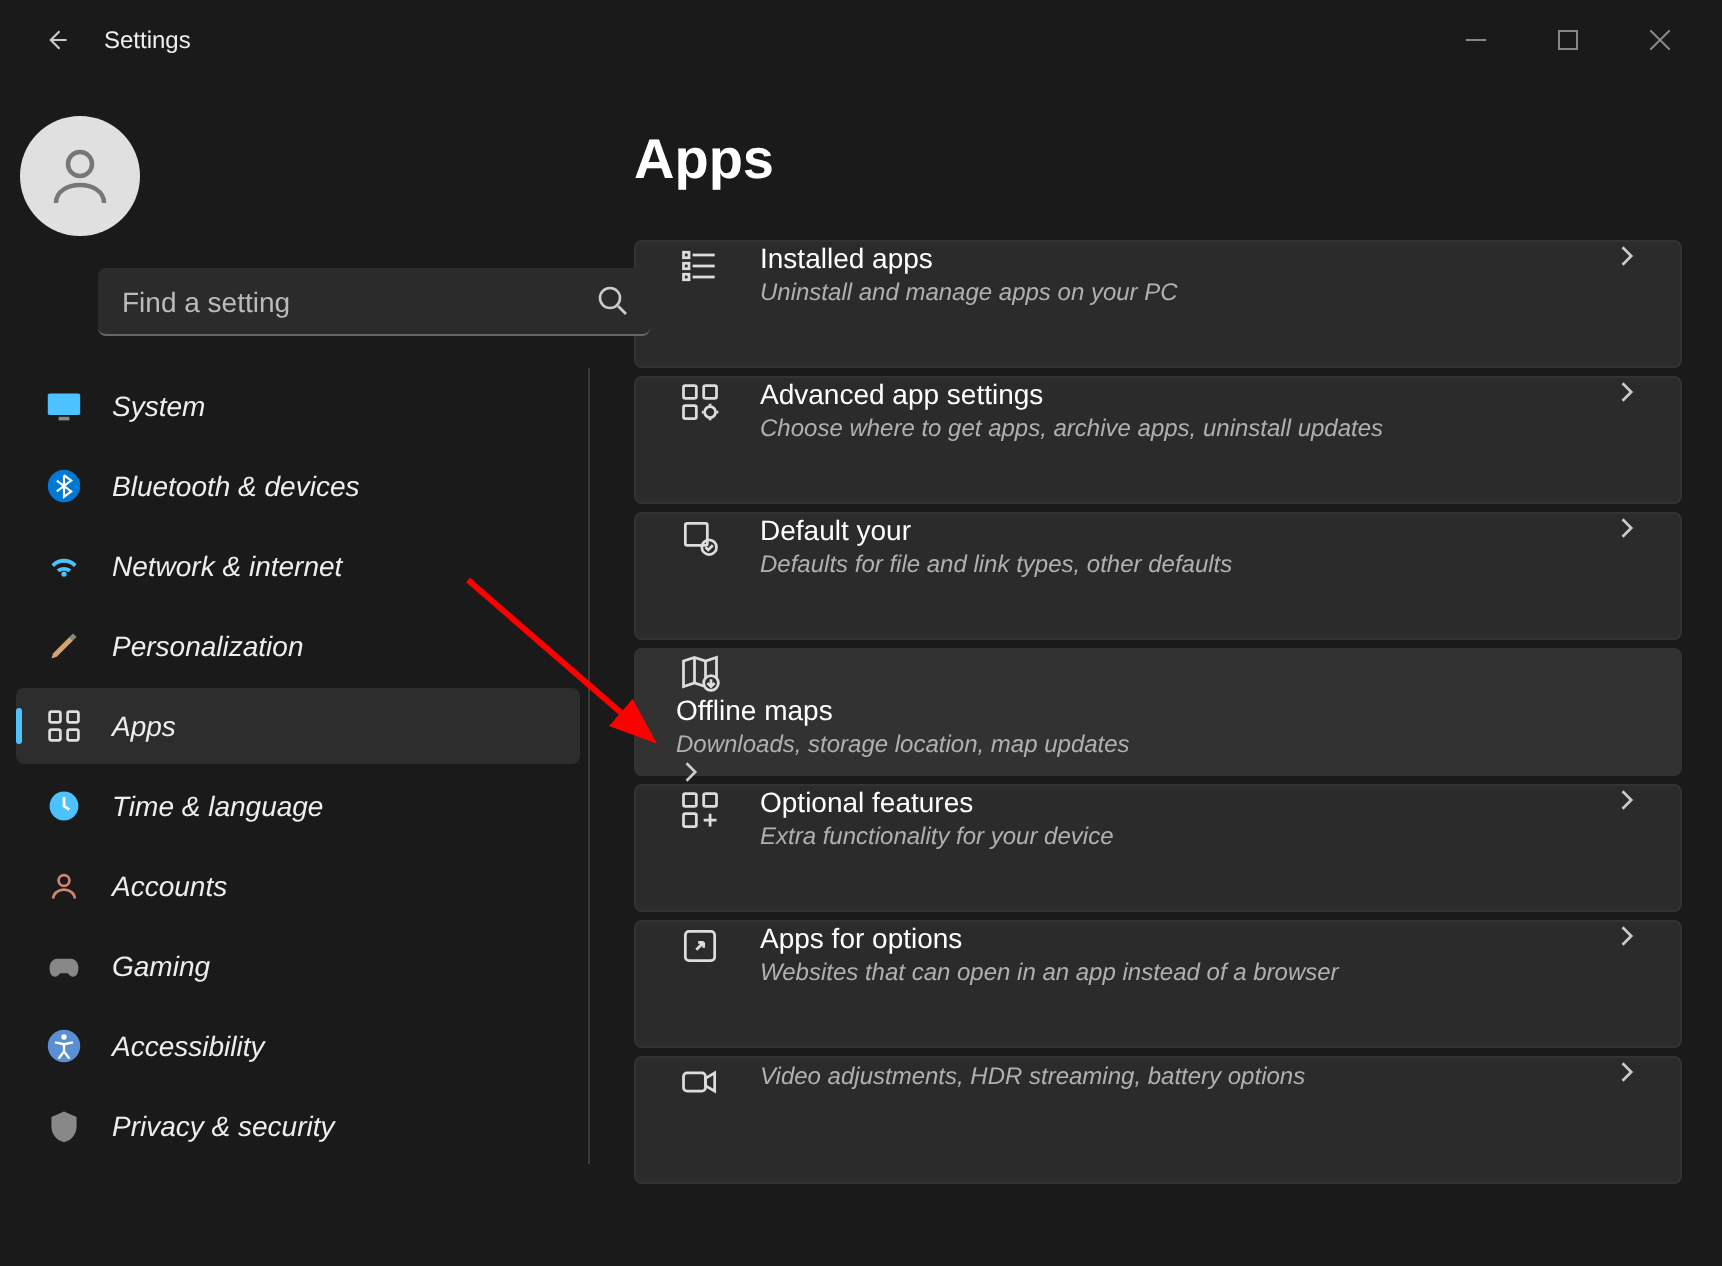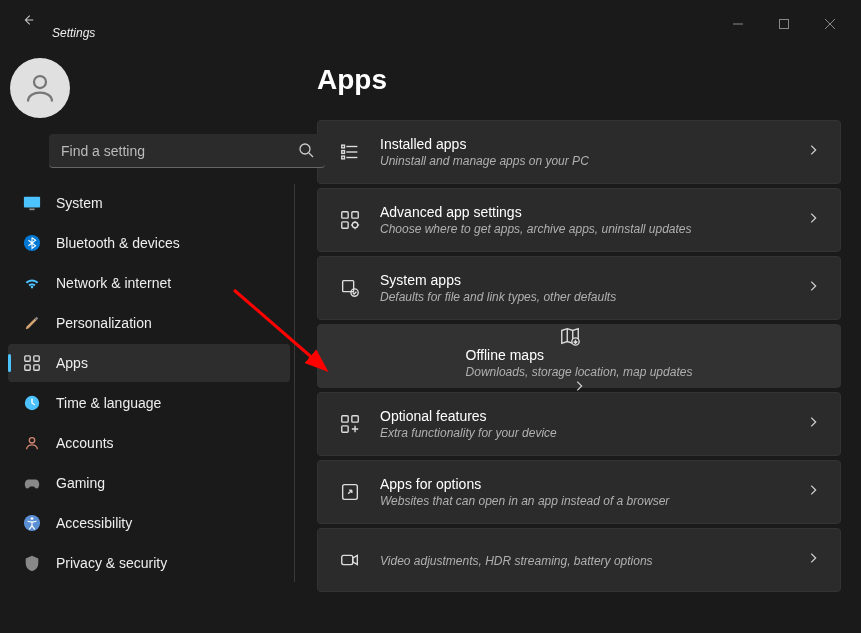--- a/index.html
+++ b/index.html
@@ -8,23 +8,22 @@
       height: 633px;
       background: #1a1a1a;
       font-family: "Segoe UI", sans-serif;
       color: #ffffff;
       overflow: hidden;
       position: relative;
     }
     .titlebar {
       height: 40px;
       display: flex;
-      align-items: flex-end;
+      align-items: center;
       padding: 0 8px;
-      font-style: italic;
     }
     .back-btn {
       width: 40px;
       height: 40px;
       display: flex;
       align-items: center;
       justify-content: center;
       color: #ccc;
     }
     .title-text {
@@ -79,20 +78,21 @@
     .search-wrap { position: relative; width: 316px; padding-left: 41px; }
     .search-icon-wrap {
       position: absolute;
       right: 10px;
       top: 8px;
       color: #ccc;
     }
     .nav {
       border-right: 1px solid #3a3a3a;
       padding-right: 4px;
+      font-style: italic;
     }
     .nav-item {
       height: 38px;
       display: flex;
       align-items: center;
       padding: 0 0 0 14px;
       border-radius: 4px;
       font-size: 14px;
       color: #eee;
       cursor: default;
@@ -129,21 +129,21 @@
       font-size: 28px;
       font-weight: 600;
       margin-bottom: 24px;
     }
     .card {
       background: #2b2b2b;
       border: 1px solid #333;
       border-radius: 4px;
       height: 64px;
       display: flex;
-      align-items: center;
+      align-items: flex-start;
       padding: 0 20px;
       margin-bottom: 4px;
     }
     .card.hover { background: #323232; flex-direction: column; }
     .card-icon {
       width: 24px;
       height: 24px;
       margin-right: 18px;
       color: #ddd;
       display: flex;
@@ -366,21 +366,21 @@
 
     <div class="card">
       <div class="card-icon">
         <svg width="22" height="22" viewBox="0 0 24 24" fill="none" stroke="currentColor" stroke-width="1.5">
             <rect x="4" y="4" width="12" height="12" rx="1"></rect>
             <circle cx="17" cy="17" r="4"></circle>
             <path d="M15 17l1.5 1.5L19 16"></path>
           </svg>
       </div>
       <div class="card-text">
-        <div class="card-title">System apps</div>
+        <div class="card-title">Default your</div>
         <div class="card-sub">Defaults for file and link types, other defaults</div>
       </div>
       <div class="card-chevron">
         <svg width="14" height="14" viewBox="0 0 16 16" fill="none" stroke="currentColor" stroke-width="1.5">
             <path d="M6 3l5 5-5 5"></path>
           </svg>
       </div>
     </div>
 
     <div class="card hover">

